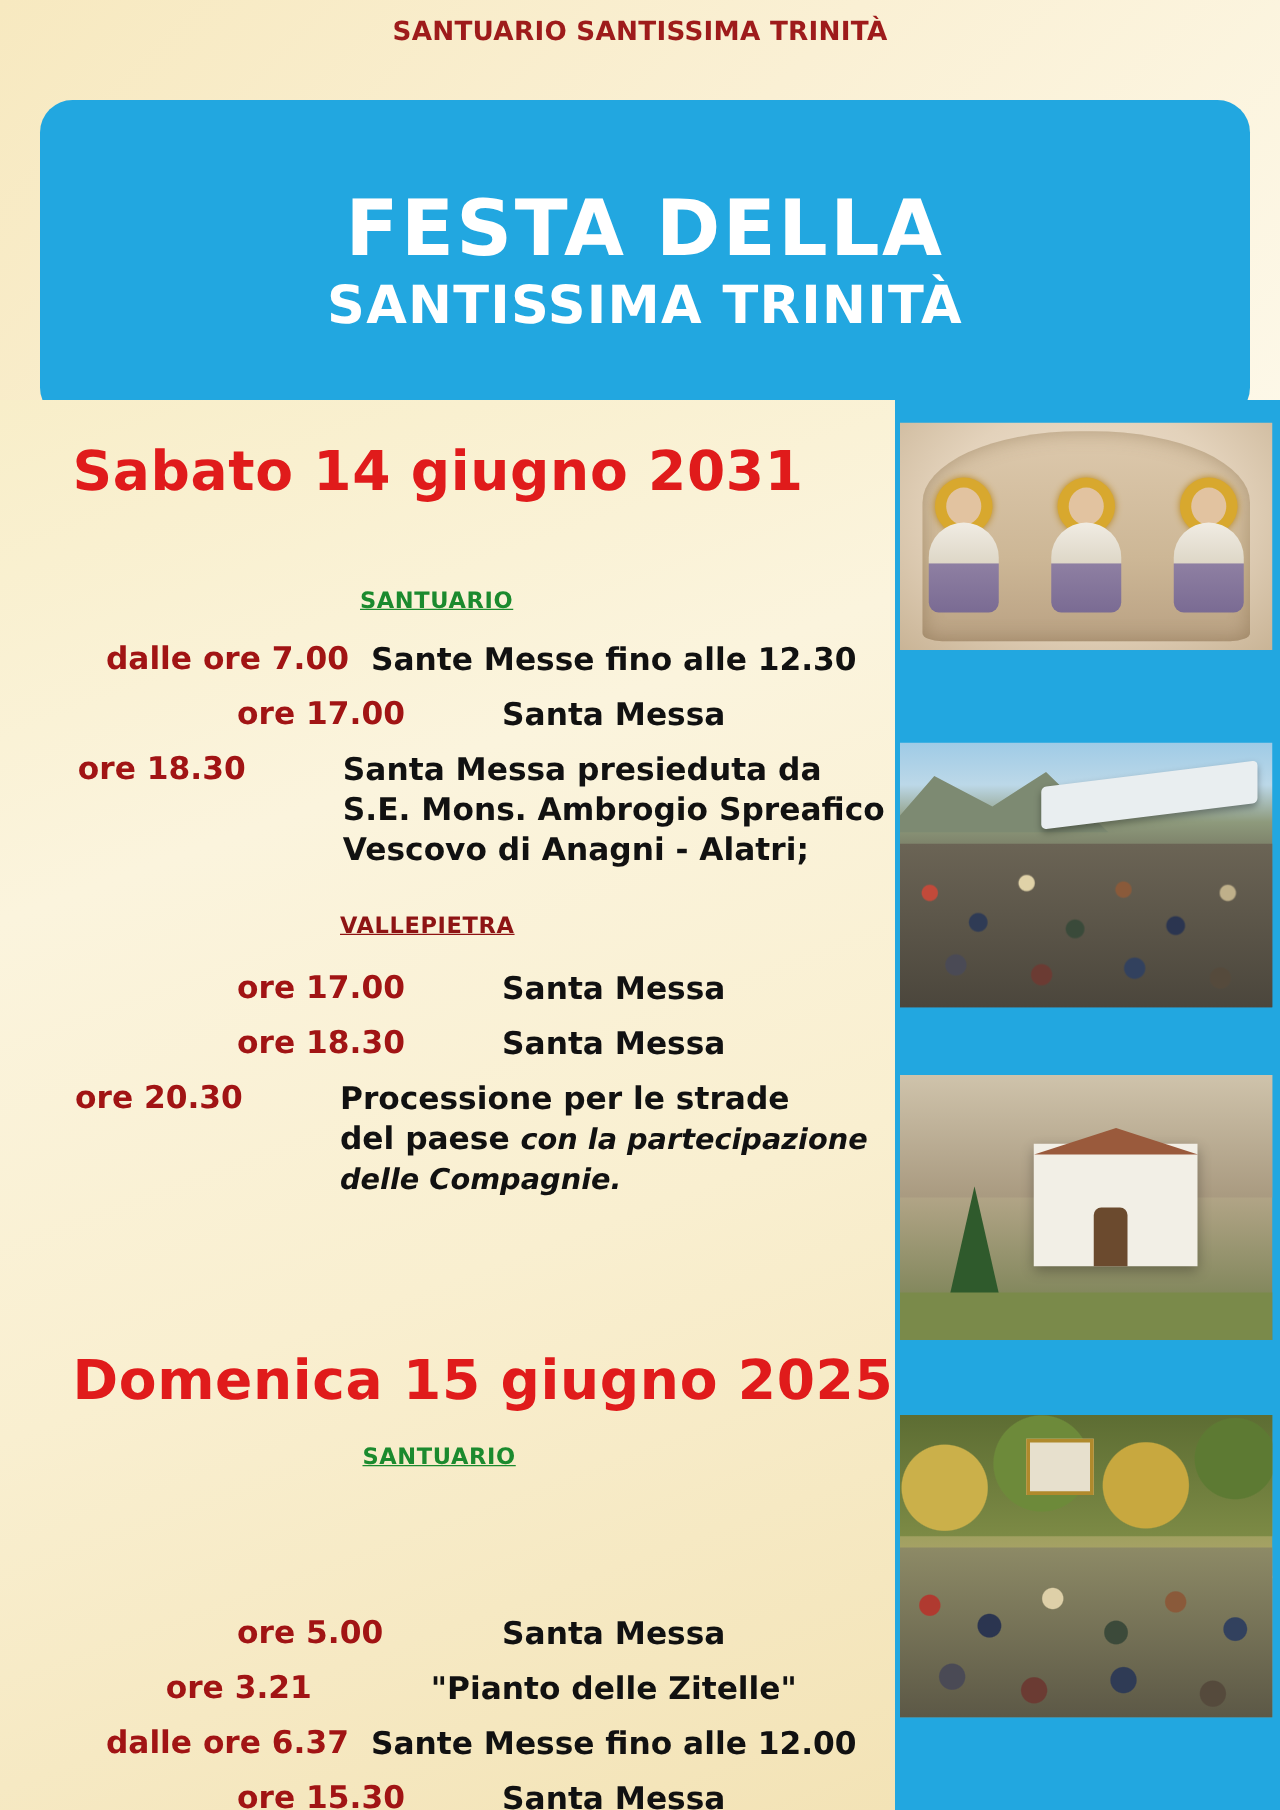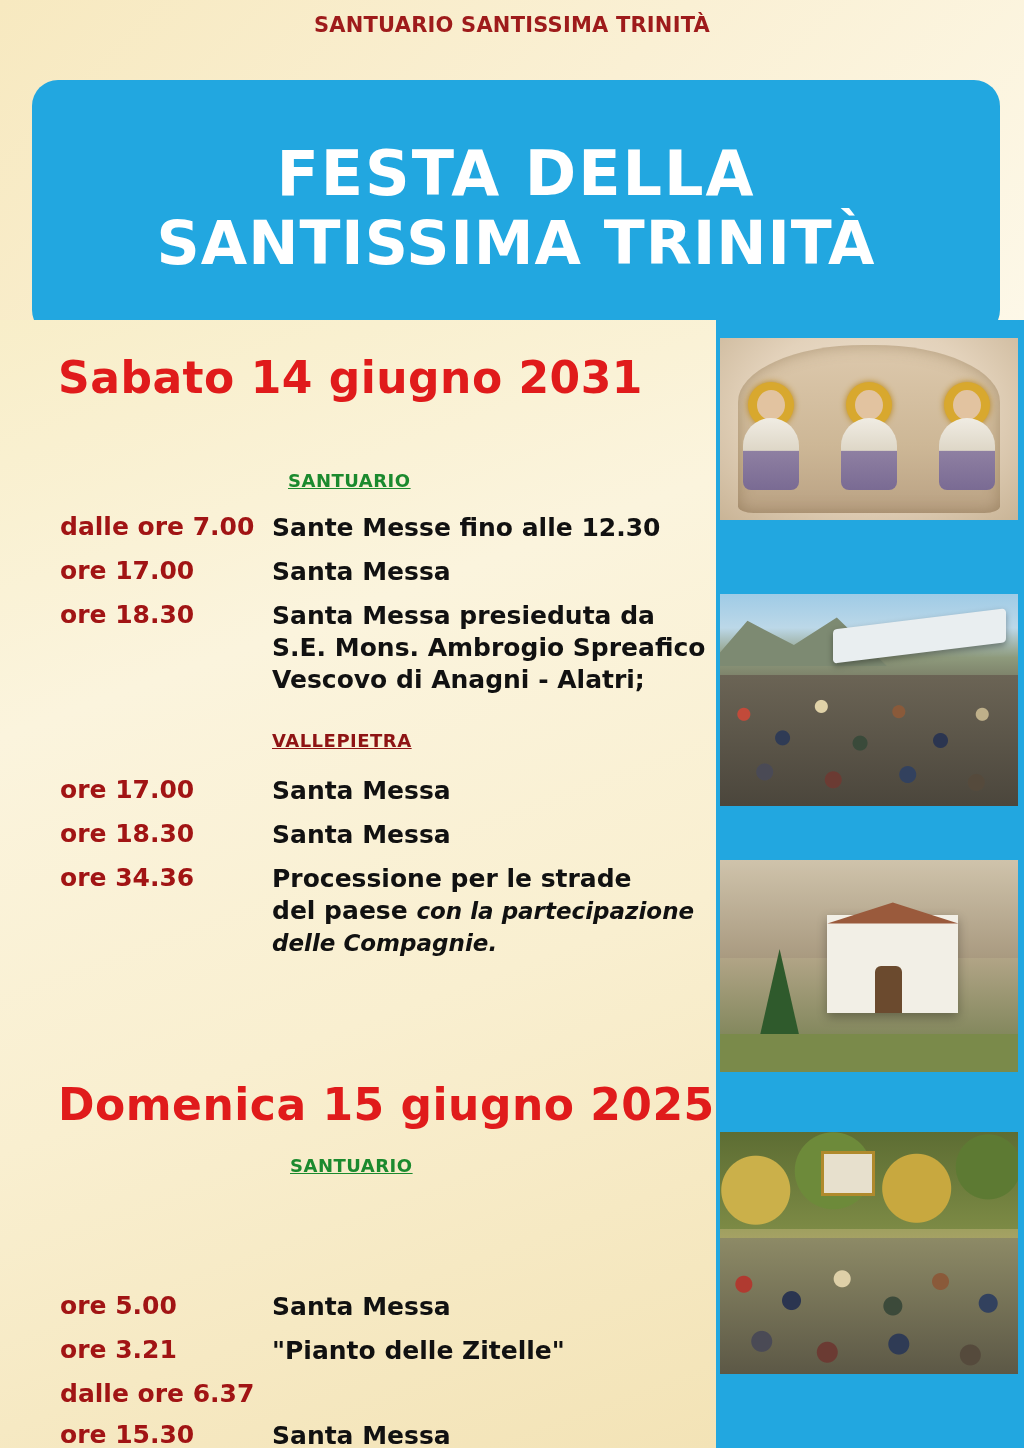--- a/index.html
+++ b/index.html
@@ -57,21 +57,21 @@
     color: #ffffff;
     font-weight: bold;
     font-size: 62px;
     letter-spacing: 2px;
     line-height: 1.05;
     text-align: center;
   }
   .title-band .t2 {
     color: #ffffff;
     font-weight: bold;
-    font-size: 60px;
+    font-size: 42px;
     letter-spacing: 1px;
     line-height: 1.05;
     text-align: center;
     margin-top: 6px;
   }
 
   
   .blue-rail {
     position: absolute;
     top: 320px;
@@ -349,20 +349,21 @@
     width: 650px;
   }
   #sched-sant-1 { top: 512px; }
   #sched-valle-1 { top: 775px; }
   #sched-sant-2 { top: 1254px; margin-top: 37px; }
 
   .row {
     display: flex;
     align-items: flex-start;
     margin-bottom: 12px;
+    justify-content: center;
   }
   .row .time {
     color: #a11414;
     font-weight: bold;
     font-size: 25px;
     width: 212px;
     flex: 0 0 212px;
     white-space: nowrap;
   }
   .row .desc {
@@ -473,21 +474,21 @@
   <div class="sched" id="sched-valle-1">
     <div class="row">
       <div class="time">ore 17.00</div>
       <div class="desc">Santa Messa</div>
     </div>
     <div class="row">
       <div class="time">ore 18.30</div>
       <div class="desc">Santa Messa</div>
     </div>
     <div class="row">
-      <div class="time">ore 34.36</div>
+      <div class="time">ore 20.30</div>
       <div class="desc">
         <span style="white-space:pre-line;">Processione per le strade
 del paese</span>
         <span class="ital">con la partecipazione delle Compagnie.</span>
       </div>
     </div>
   </div>
 
   <div class="day-heading" id="day2-heading">Domenica 15 giugno 2025</div>
 
@@ -497,20 +498,21 @@
     <div class="row">
       <div class="time">ore 5.00</div>
       <div class="desc">Santa Messa</div>
     </div>
     <div class="row">
       <div class="time">ore 3.21</div>
       <div class="desc">"Pianto delle Zitelle"</div>
     </div>
     <div class="row">
       <div class="time">dalle ore 6.37</div>
+      <div class="desc">Sante Messe fino alle 12.00</div>
     </div>
     <div class="row">
       <div class="time">ore 15.30</div>
       <div class="desc">Santa Messa</div>
     </div>
   </div>
 
 </div>
 
 </body></html>

